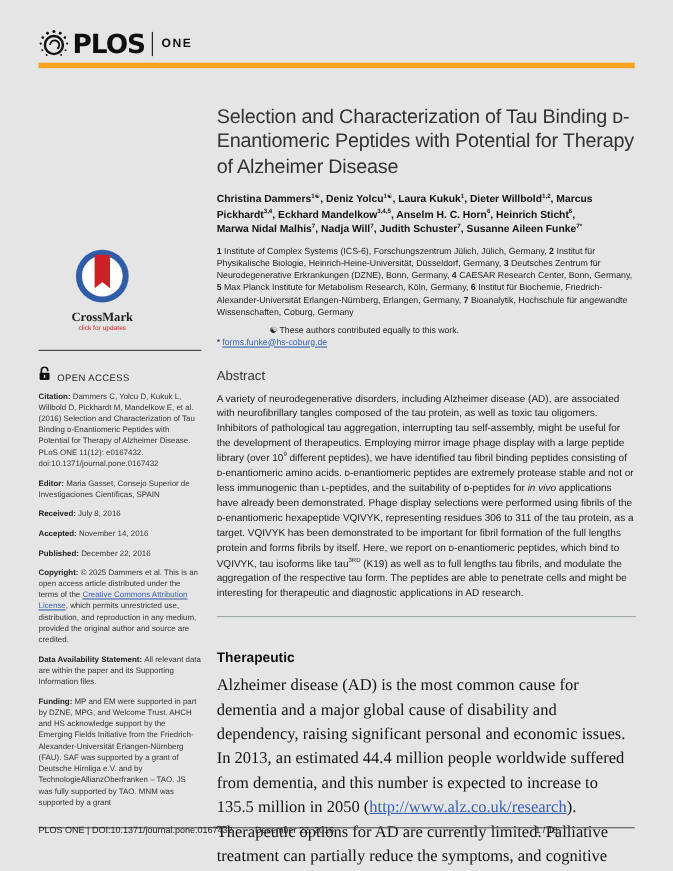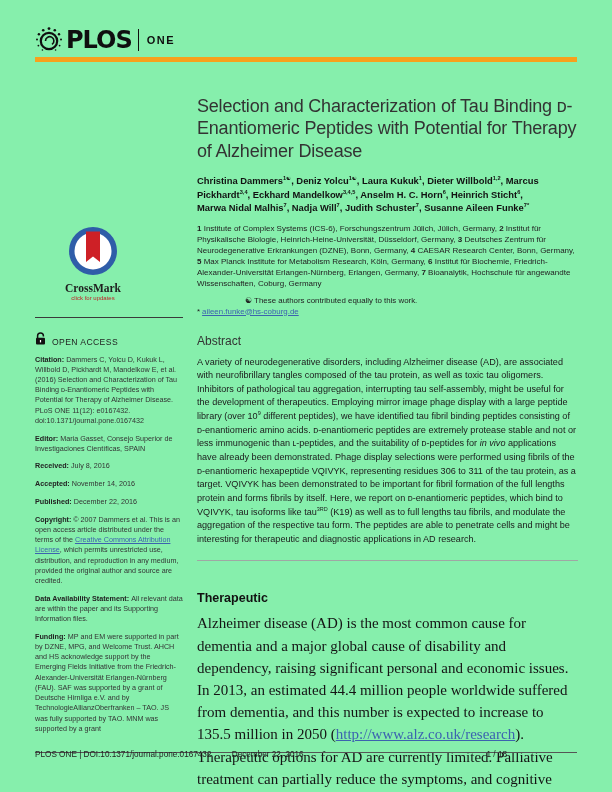--- a/index.html
+++ b/index.html
@@ -1,17 +1,17 @@
 <!DOCTYPE html>
 <html><head>
 <meta charset="utf-8">
 <style>
   html,body { margin:0; padding:0; background:#ffffff; }
   .page {
-    position:relative; width:612px; height:792px; background:#86efac; overflow:hidden;
+    position:relative; width:612px; height:792px; background:#e5e5e5; overflow:hidden;
     font-family:"Liberation Sans","DejaVu Sans",sans-serif; color:#222;
     -webkit-font-smoothing:antialiased;
   }
   
   .header { position:absolute; left:35px; top:24px; width:542px; }
   .logo-row { display:flex; align-items:center; height:32px; }
   .plos-icon { display:inline-flex; margin-right:3px; }
   .plos-text { font-family:"DejaVu Sans","Liberation Sans",sans-serif; font-size:24px; font-weight:bold; letter-spacing:-1px; color:#0f0f0f; }
   .logo-divider { width:1px; height:22px; background:#0f0f0f; margin:0 8px 0 6px; }
   .one-text { font-size:11px; font-weight:bold; letter-spacing:1.5px; color:#0f0f0f; }
@@ -109,33 +109,33 @@
       </span>
       <span>OPEN ACCESS</span>
     </div>
 
     <div id="side-blocks">
         <p class="sblock"><span class="sb-label">Citation: </span><span>Dammers C, Yolcu D, Kukuk L, Willbold D, Pickhardt M, Mandelkow E, et al. (2016) Selection and Characterization of Tau Binding ᴅ-Enantiomeric Peptides with Potential for Therapy of Alzheimer Disease. PLoS ONE 11(12): e0167432. doi:10.1371/journal.pone.0167432</span></p>
         <p class="sblock"><span class="sb-label">Editor: </span><span>Maria Gasset, Consejo Superior de Investigaciones Científicas, SPAIN</span></p>
         <p class="sblock"><span class="sb-label">Received: </span><span>July 8, 2016</span></p>
         <p class="sblock"><span class="sb-label">Accepted: </span><span>November 14, 2016</span></p>
         <p class="sblock"><span class="sb-label">Published: </span><span>December 22, 2016</span></p>
-        <p class="sblock"><span class="sb-label">Copyright: </span><span>© 2007 Dammers et al. This is an open access article distributed under the terms of the </span><a class="seg-link">Creative Commons Attribution License</a><span>, which permits unrestricted use, distribution, and reproduction in any medium, provided the original author and source are credited.</span></p>
+        <p class="sblock"><span class="sb-label">Copyright: </span><span>© 2025 Dammers et al. This is an open access article distributed under the terms of the </span><a class="seg-link">Creative Commons Attribution License</a><span>, which permits unrestricted use, distribution, and reproduction in any medium, provided the original author and source are credited.</span></p>
         <p class="sblock"><span class="sb-label">Data Availability Statement: </span><span>All relevant data are within the paper and its Supporting Information files.</span></p>
         <p class="sblock"><span class="sb-label">Funding: </span><span>MP and EM were supported in part by DZNE, MPG, and Welcome Trust. AHCH and HS acknowledge support by the Emerging Fields Initiative from the Friedrich-Alexander-Universität Erlangen-Nürnberg (FAU). SAF was supported by a grant of Deutsche Hirnliga e.V. and by TechnologieAllianzOberfranken – TAO. JS was fully supported by TAO. MNM was supported by a grant</span></p>
       </div>
   </aside>
 
   <main class="main">
     <h1 class="title">Selection and Characterization of Tau Binding ᴅ-Enantiomeric Peptides with Potential for Therapy of Alzheimer Disease</h1>
     <div class="authors"><span>Christina Dammers</span><sup>1☯</sup>, <span>Deniz Yolcu</span><sup>1☯</sup>, <span>Laura Kukuk</span><sup>1</sup>, <span>Dieter Willbold</span><sup>1,2</sup>, <span>Marcus Pickhardt</span><sup>3,4</sup>, <span>Eckhard Mandelkow</span><sup>3,4,5</sup>, <span>Anselm H. C. Horn</span><sup>6</sup>, <span>Heinrich Sticht</span><sup>6</sup>, <span>Marwa Nidal Malhis</span><sup>7</sup>, <span>Nadja Will</span><sup>7</sup>, <span>Judith Schuster</span><sup>7</sup>, <span>Susanne Aileen Funke</span><sup>7*</sup></div>
     <div class="affils"><span class="seg-b">1</span><span> Institute of Complex Systems (ICS-6), Forschungszentrum Jülich, Jülich, Germany, </span><span class="seg-b">2</span><span> Institut für Physikalische Biologie, Heinrich-Heine-Universität, Düsseldorf, Germany, </span><span class="seg-b">3</span><span> Deutsches Zentrum für Neurodegenerative Erkrankungen (DZNE), Bonn, Germany, </span><span class="seg-b">4</span><span> CAESAR Research Center, Bonn, Germany, </span><span class="seg-b">5</span><span> Max Planck Institute for Metabolism Research, Köln, Germany, </span><span class="seg-b">6</span><span> Institut für Biochemie, Friedrich-Alexander-Universität Erlangen-Nürnberg, Erlangen, Germany, </span><span class="seg-b">7</span><span> Bioanalytik, Hochschule für angewandte Wissenschaften, Coburg, Germany</span></div>
     <div class="equal">☯ These authors contributed equally to this work.</div>
     <div class="email-line">
-      <span>*</span><a class="seg-link">aileen.funke@hs-coburg.de</a>
+      <span>*</span><a class="seg-link">forms.funke@hs-coburg.de</a>
     </div>
 
     <h2 class="abstract-h">Abstract</h2>
     <p class="abstract-b"><span>A variety of neurodegenerative disorders, including Alzheimer disease (AD), are associated with neurofibrillary tangles composed of the tau protein, as well as toxic tau oligomers. Inhibitors of pathological tau aggregation, interrupting tau self-assembly, might be useful for the development of therapeutics. Employing mirror image phage display with a large peptide library (over 10</span><sup>9</sup><span> different peptides), we have identified tau fibril binding peptides consisting of ᴅ-enantiomeric amino acids. ᴅ-enantiomeric peptides are extremely protease stable and not or less immunogenic than ʟ-peptides, and the suitability of ᴅ-peptides for </span><span class="seg-i">in vivo</span><span> applications have already been demonstrated. Phage display selections were performed using fibrils of the ᴅ-enantiomeric hexapeptide VQIVYK, representing residues 306 to 311 of the tau protein, as a target. VQIVYK has been demonstrated to be important for fibril formation of the full lengths protein and forms fibrils by itself. Here, we report on ᴅ-enantiomeric peptides, which bind to VQIVYK, tau isoforms like tau</span><sup>3RD</sup><span> (K19) as well as to full lengths tau fibrils, and modulate the aggregation of the respective tau form. The peptides are able to penetrate cells and might be interesting for therapeutic and diagnostic applications in AD research.</span></p>
 
     <hr class="divider">
 
     <h2 class="intro-h">Therapeutic</h2>
     <p class="intro-b"><span>Alzheimer disease (AD) is the most common cause for dementia and a major global cause of disability and dependency, raising significant personal and economic issues. In 2013, an estimated 44.4 million people worldwide suffered from dementia, and this number is expected to increase to 135.5 million in 2050 (</span><a class="seg-link">http://www.alz.co.uk/research</a><span>). Therapeutic options for AD are currently limited. Palliative treatment can partially reduce the symptoms, and cognitive</span></p>
   </main>

